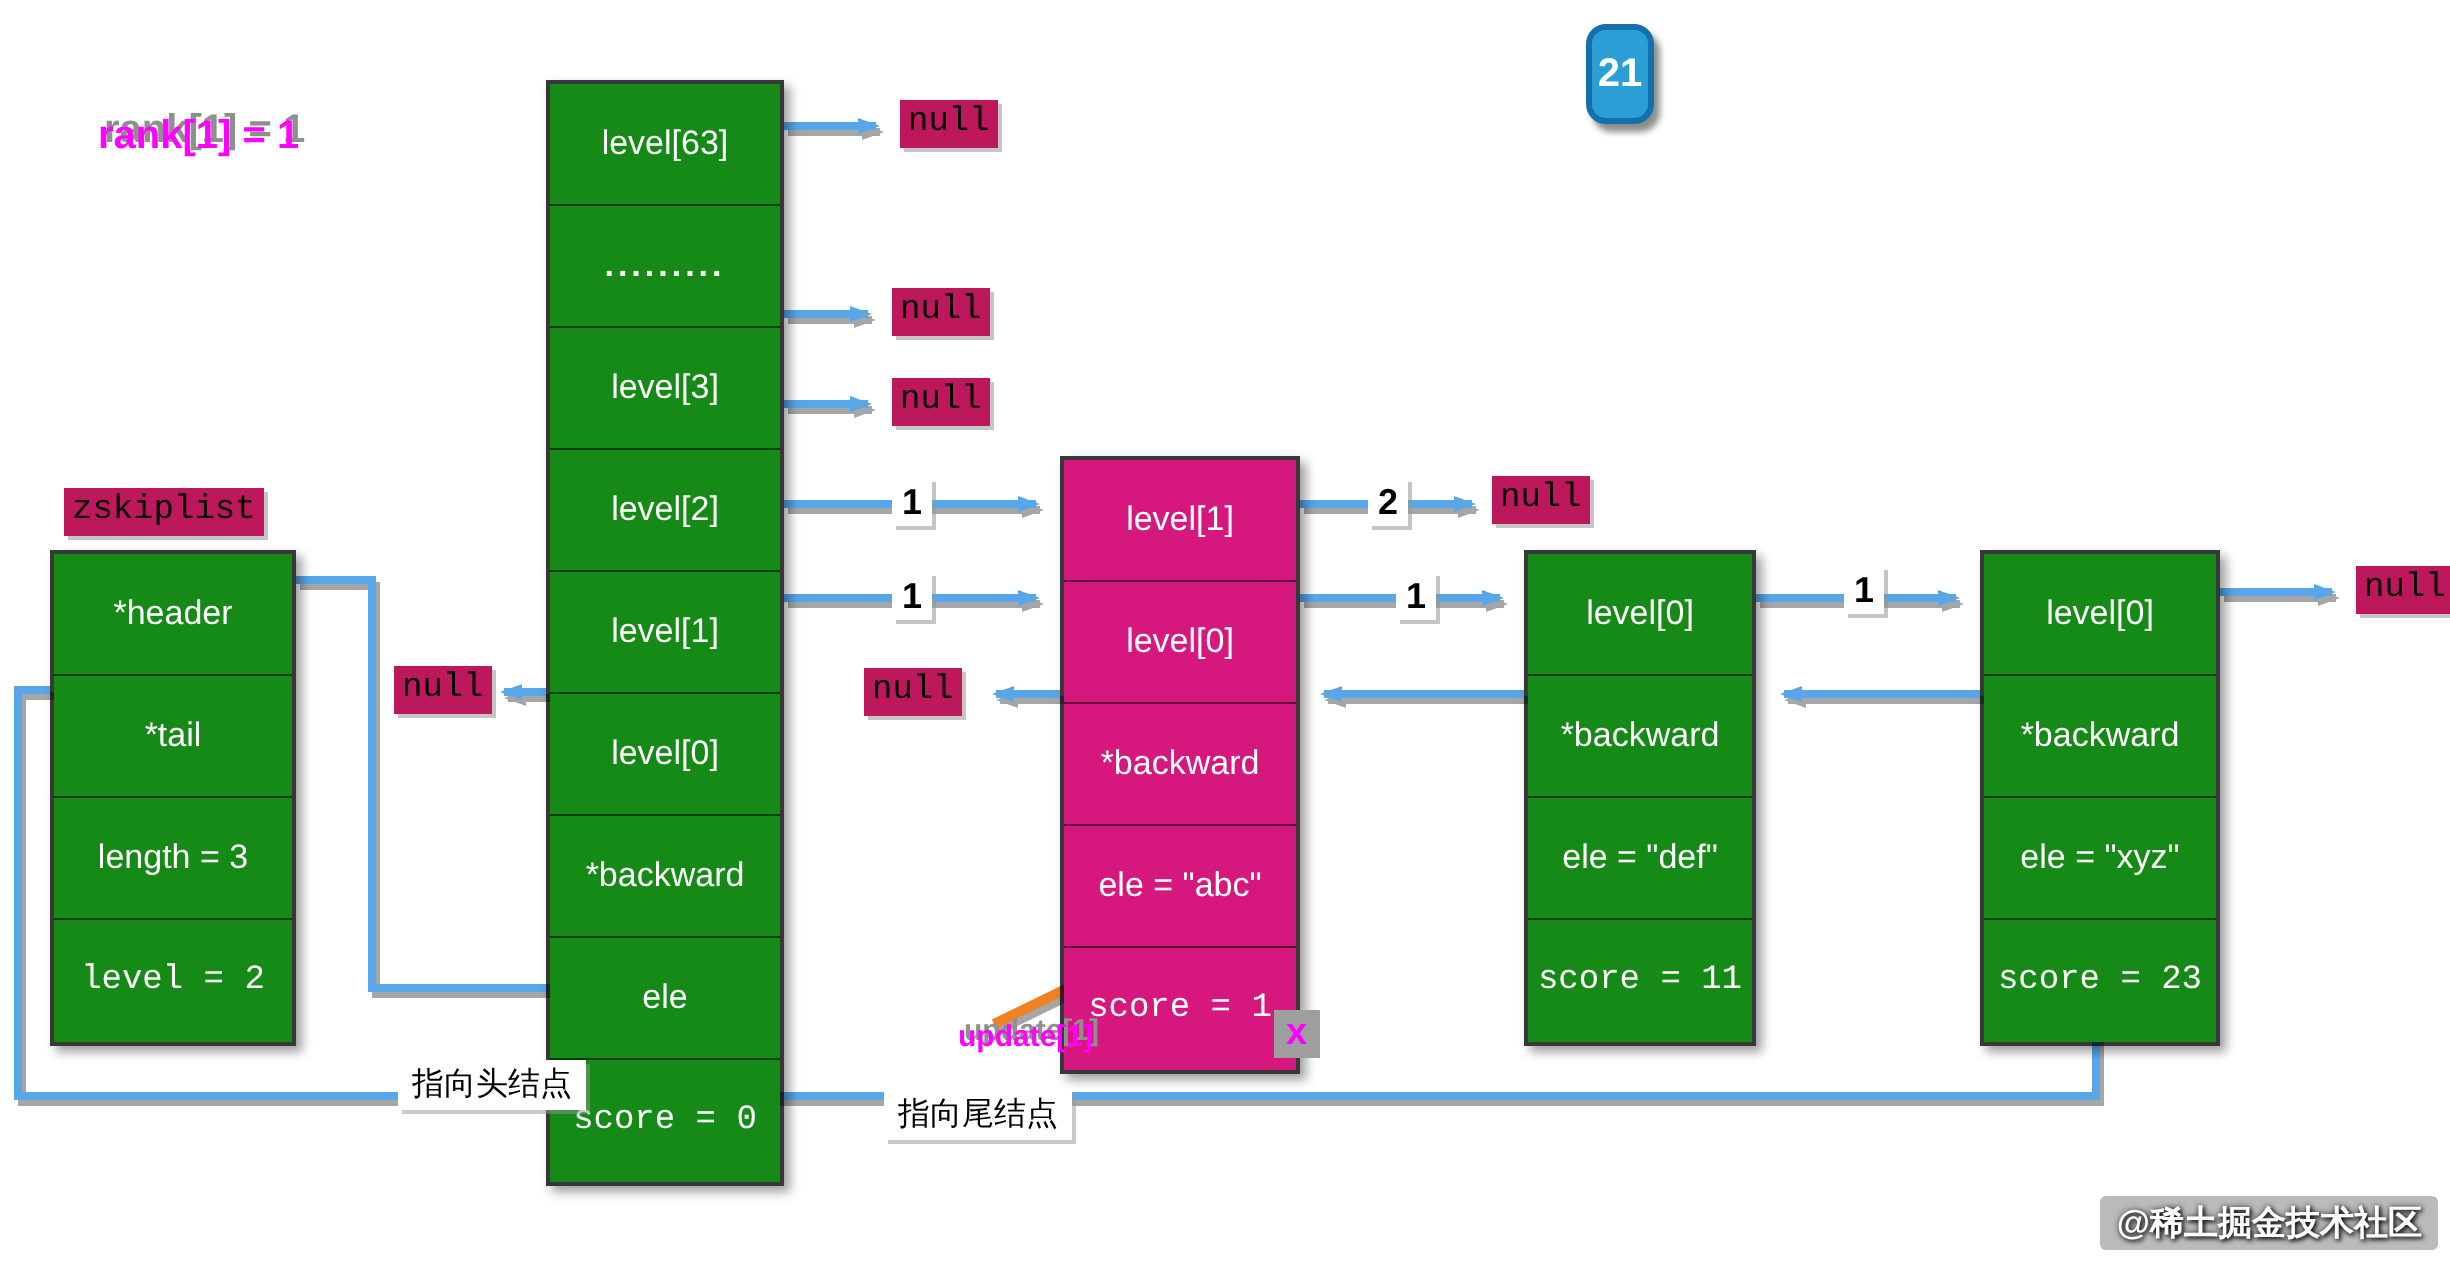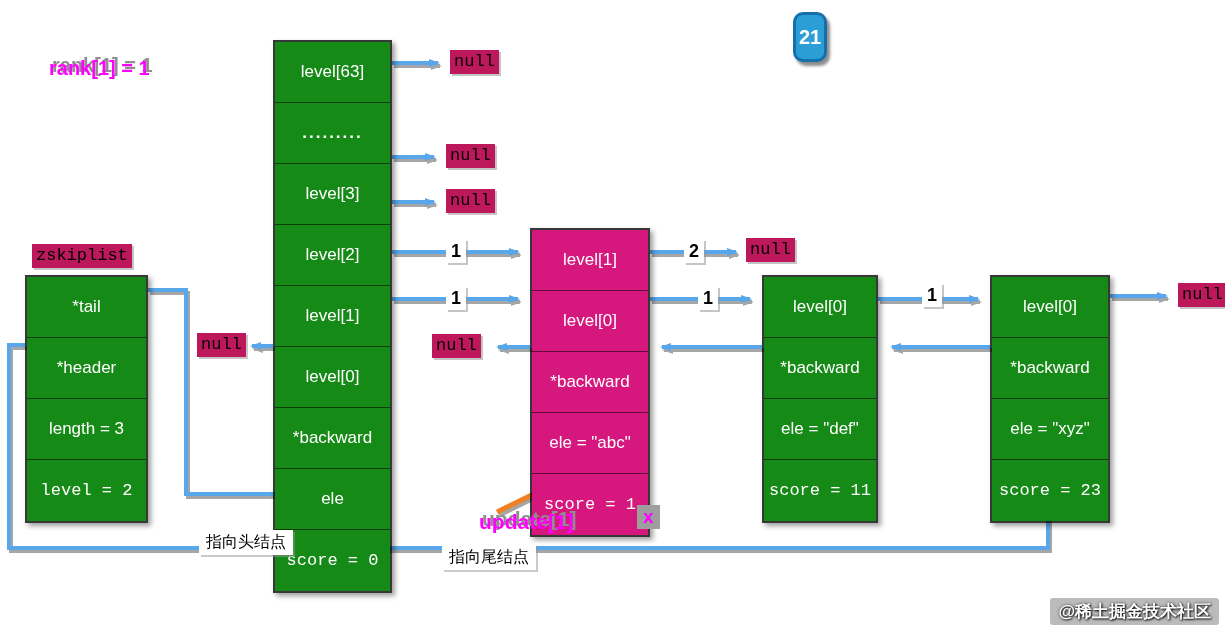--- a/index.html
+++ b/index.html
@@ -66,22 +66,22 @@
       <path d="M25,345 L9,345 L9,548 L1048,548 L1048,472" marker-end="url(#ab)"></path>
     </g>
     <g class="shadowed" stroke="#ef8122" stroke-width="5" fill="none">
       <path d="M497,512 L583,470" marker-end="url(#ao)"></path>
       <path d="M646,512 L607,470" marker-end="url(#ao)"></path>
     </g>
   </svg>
 
   <div class="mono-label" style="left:32px;top:244px;">zskiplist</div>
   <div class="box" style="left:25px;top:275px;width:123px;">
+    <div class="row green">*header</div>
     <div class="row green">*tail</div>
-    <div class="row green">*header</div>
     <div class="row green">length = 3</div>
     <div class="row green">level = 2</div>
   </div>
 
   <div class="box" style="left:273px;top:40px;width:119px;">
     <div class="row green">level[63]</div>
     <div class="row green dots">.........</div>
     <div class="row green">level[3]</div>
     <div class="row green">level[2]</div>
     <div class="row green">level[1]</div>
@@ -124,20 +124,20 @@
   <div class="num-label" style="left:446px;top:239px;">1</div>
   <div class="num-label" style="left:446px;top:286px;">1</div>
   <div class="num-label" style="left:684px;top:239px;">2</div>
   <div class="num-label" style="left:698px;top:286px;">1</div>
   <div class="num-label" style="left:922px;top:283px;">1</div>
 
   <div class="cn-label" style="left:199px;top:482px;margin-top:48px;">指向头结点</div>
   <div class="cn-label" style="left:442px;top:545px;">指向尾结点</div>
 
   <div class="magenta" style="left:49px;top:57px;">rank[1] = 1</div>
-  <div class="magenta" style="left:479px;top:510px;font-size:21px;">update[1]</div>
+  <div class="magenta" style="left:479px;top:510px;font-size:15px;">update[1]</div>
   <div id="x-label" style="left:637px;top:505px;">x</div>
 
   <div id="badge">21</div>
 
   <div id="watermark">@稀土掘金技术社区</div>
 
 </div>
 
 </body></html>

